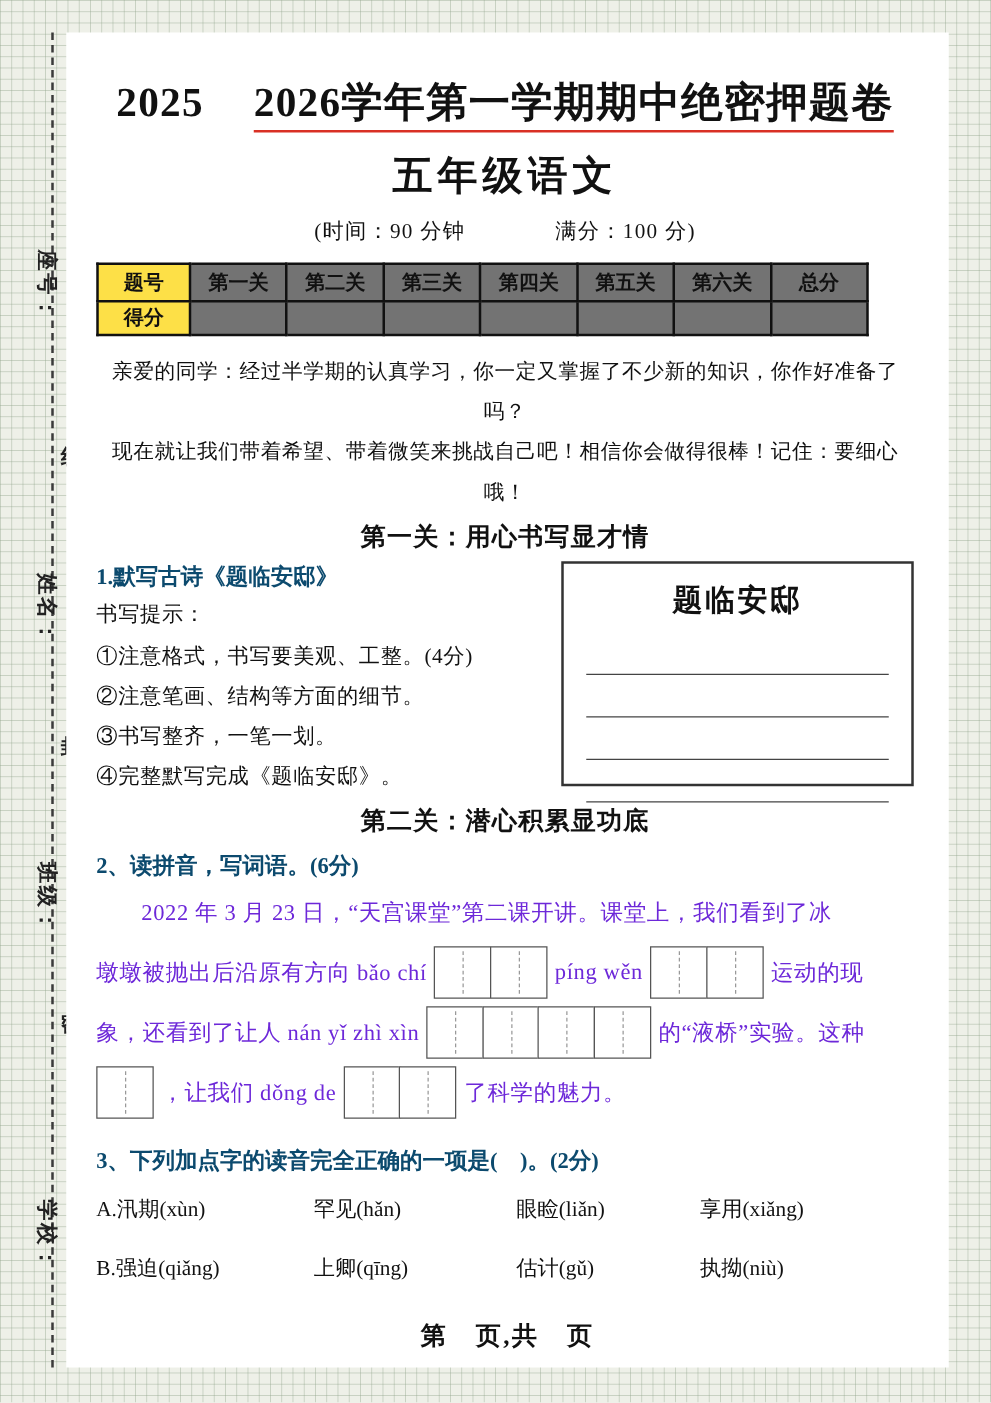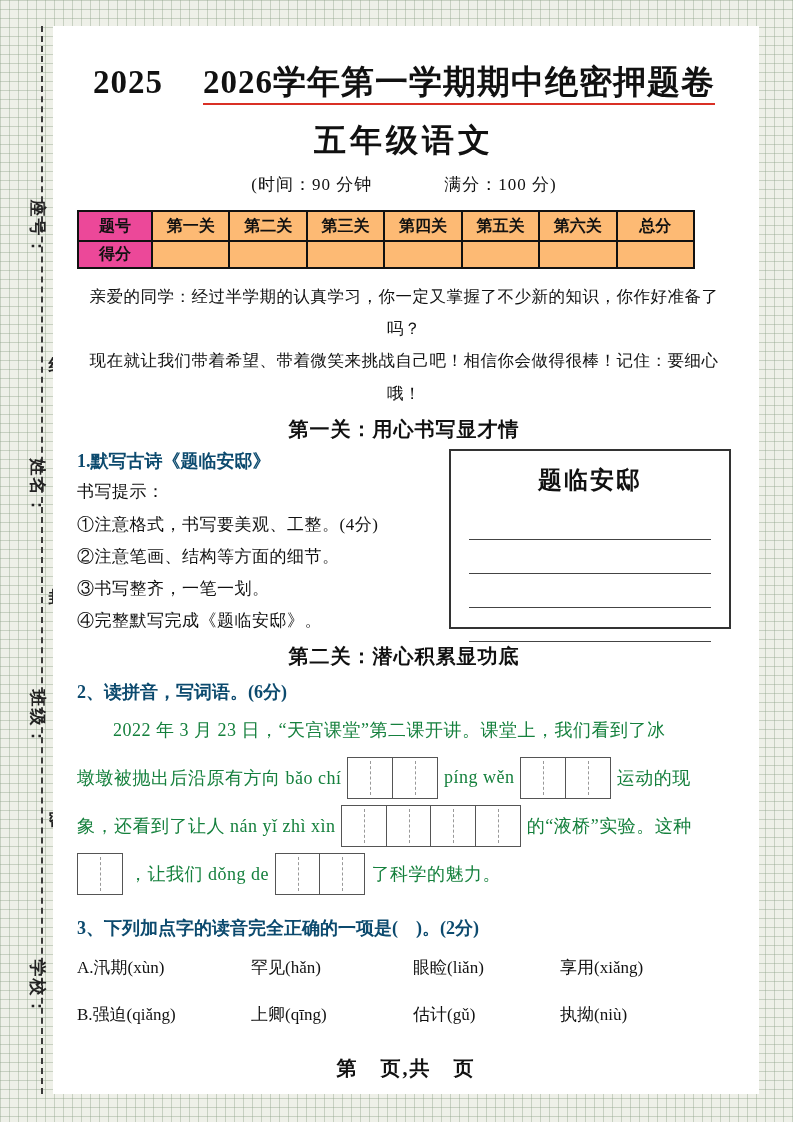--- a/index.html
+++ b/index.html
@@ -50,24 +50,24 @@
     letter-spacing:4px; color:#111;
   }
   .exam-meta { margin-top:10px; text-align:center; font-size:17px; color:#111; letter-spacing:1px; }
 
   
   table.score-table {
     margin-top:14px; border-collapse:collapse; width:618px; table-layout:fixed;
     font-size:16px; font-weight:bold; color:#111;
   }
   .score-table td {
-    border:2px solid #111; height:30px; text-align:center; background:#fdba74;
+    border:2px solid #111; height:30px; text-align:center; background:#737373;
   }
   .score-table tr:nth-child(2) td { height:27px; }
-  .score-table td.gray { background:#ec4899; }
+  .score-table td.gray { background:#fde047; }
   .score-table col.c0 { width:74px; }
 
   
   .intro { margin-top:12px; font-size:16.5px; line-height:1.95; color:#111; text-align:center; letter-spacing:.5px; }
 
   .section-heading { margin-top:6px; text-align:center; font-size:20px; font-weight:bold; color:#111; letter-spacing:1px; }
 
   
   .sec1-row { margin-top:6px; display:flex; align-items:flex-start; }
   .sec1-left { flex:1 1 auto; font-size:17px; color:#111; }
@@ -75,21 +75,21 @@
   .sec1-left .tip-line { line-height:32px; letter-spacing:.5px; }
   .sec1-left .tips-title { line-height:34px; margin-top:2px; }
 
   .poem-box { flex:0 0 282px; height:180px; border:2px solid #333; margin-left:8px; }
   .poem-box-title { margin-top:13px; text-align:center; font-size:24px; font-weight:bold; letter-spacing:2px; color:#111; }
   .poem-line { height:34px; border-bottom:1.6px solid #444; margin:0 18px; }
   .poem-line.first { margin-top:10px; }
 
   
   .q2-title { margin-top:10px; }
-  .passage { margin-top:2px; font-size:18px; color:#15803d; letter-spacing:.5px; }
+  .passage { margin-top:2px; font-size:18px; color:#6d28d9; letter-spacing:.5px; }
   .p-line { height:48px; display:flex; align-items:center; white-space:nowrap; }
   .p-line .indent { padding-left:36px; }
   .boxes { display:inline-flex; margin:0 6px; }
   .boxes .cell {
     width:46px; height:42px; border:1.6px solid #555; background:#fff;
     position:relative; margin-left:-1.6px;
   }
   .boxes .cell:first-child { margin-left:0; }
   .boxes .cell::before {
     content:""; position:absolute; left:50%; top:3px; bottom:3px;

